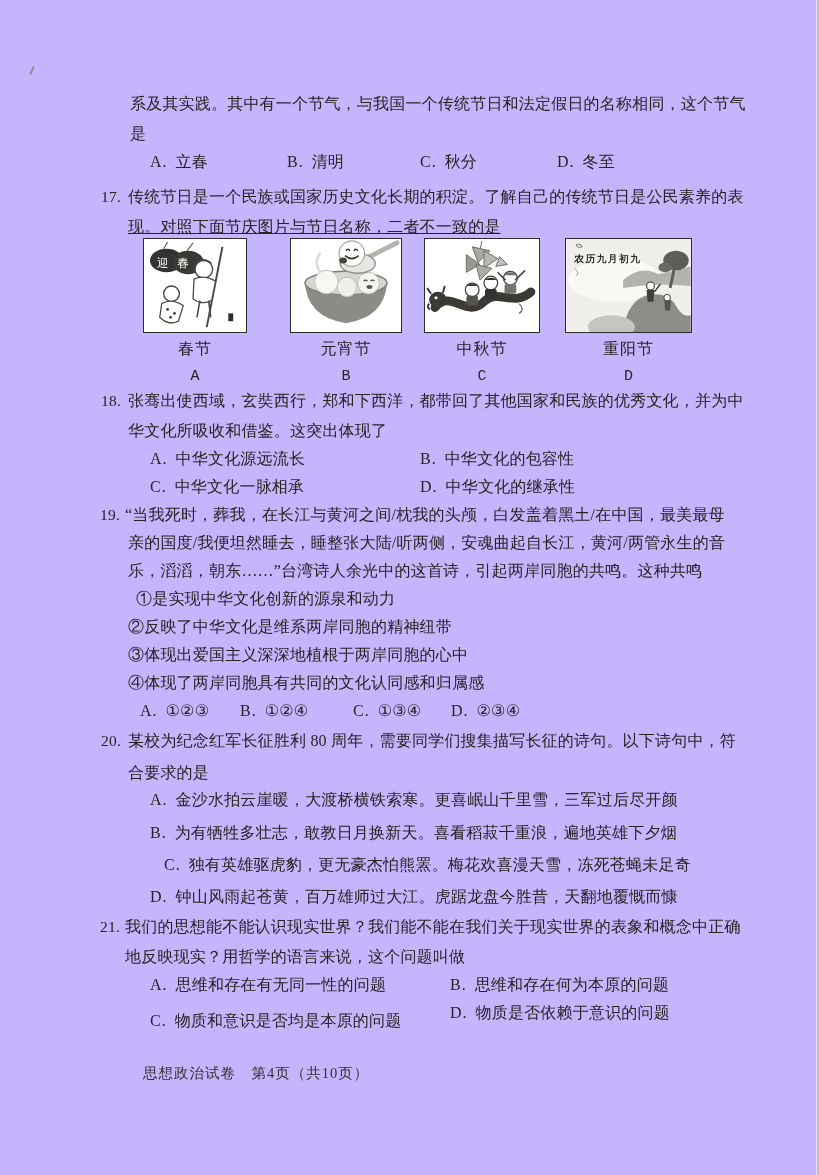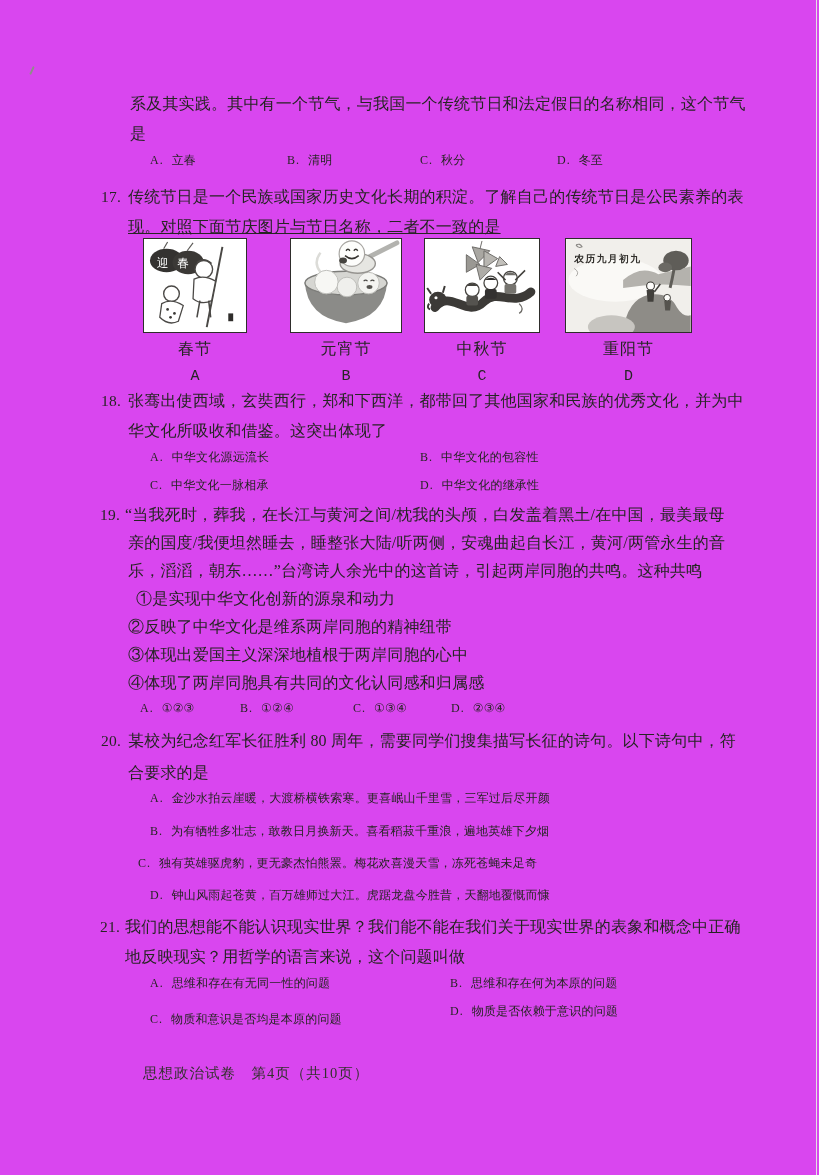--- a/index.html
+++ b/index.html
@@ -1,29 +1,29 @@
 <!DOCTYPE html>
 <html><head>
 <meta charset="utf-8">
 <style>
   * { margin:0; padding:0; box-sizing:border-box; }
   html, body { background:#e9e9e6; }
   body { width:819px; }
   .page {
     position:relative; width:819px; height:1175px;
-    background:#d946ef; overflow:hidden;
+    background:#c4b5fd; overflow:hidden;
     font-family:"Liberation Serif", serif;
     color:#262523;
   }
   .t {
     position:absolute; font-size:16px; line-height:20px;
     white-space:nowrap; letter-spacing:0.2px;
   }
   .qnum { font-size:15.5px; }
-  .opt { position:absolute; font-size:12px; white-space:nowrap; }
+  .opt { position:absolute; font-size:16px; white-space:nowrap; }
   .olabel { margin-right:8px; letter-spacing:1px; }
   .otext { letter-spacing:0.2px; }
   .fig { position:absolute; text-align:center; }
   .imgbox {
     width:100%; height:95px; background:#ffffff;
     border:1px solid #2e2d2b; overflow:hidden;
   }
   .imgbox svg { display:block; width:100%; height:100%; }
   .cap { display:block; margin-top:6px; font-size:16px; letter-spacing:1px; }
   .letter { display:block; margin-top:8px; font-size:15px; font-family:"Liberation Mono", monospace; }
@@ -215,21 +215,21 @@
   <div>
     <span class="t qnum" style="left:101px; top:731px;">20.</span>
     <span class="t" style="left:128px; top:731px;">某校为纪念红军长征胜利 80 周年，需要同学们搜集描写长征的诗句。以下诗句中，符</span>
     <span class="t" style="left:128px; top:763px;">合要求的是</span>
     <span class="opt" style="left:150px; top:790px;">
       <span class="olabel">A.</span><span class="otext">金沙水拍云崖暖，大渡桥横铁索寒。更喜岷山千里雪，三军过后尽开颜</span>
     </span>
     <span class="opt" style="left:150px; top:823px;">
       <span class="olabel">B.</span><span class="otext">为有牺牲多壮志，敢教日月换新天。喜看稻菽千重浪，遍地英雄下夕烟</span>
     </span>
-    <span class="opt" style="left:138px; top:855px;">
+    <span class="opt" style="left:164px; top:855px;">
       <span class="olabel">C.</span><span class="otext">独有英雄驱虎豹，更无豪杰怕熊罴。梅花欢喜漫天雪，冻死苍蝇未足奇</span>
     </span>
     <span class="opt" style="left:150px; top:887px;">
       <span class="olabel">D.</span><span class="otext">钟山风雨起苍黄，百万雄师过大江。虎踞龙盘今胜昔，天翻地覆慨而慷</span>
     </span>
   </div>
 
   <div>
     <span class="t qnum" style="left:100px; top:917px;">21.</span>
     <span class="t" style="left:125px; top:917px;">我们的思想能不能认识现实世界？我们能不能在我们关于现实世界的表象和概念中正确</span>

